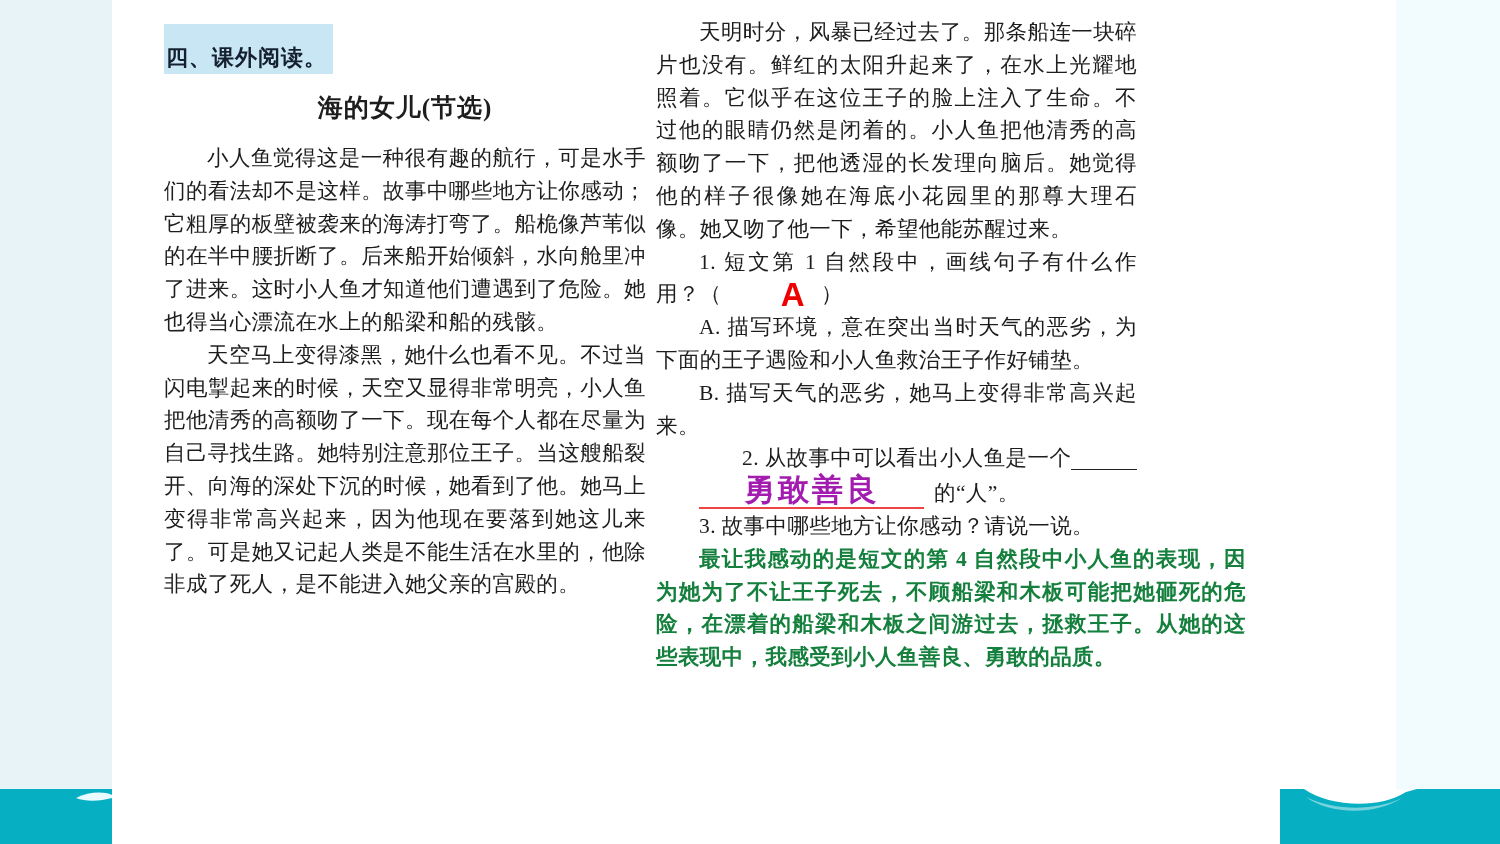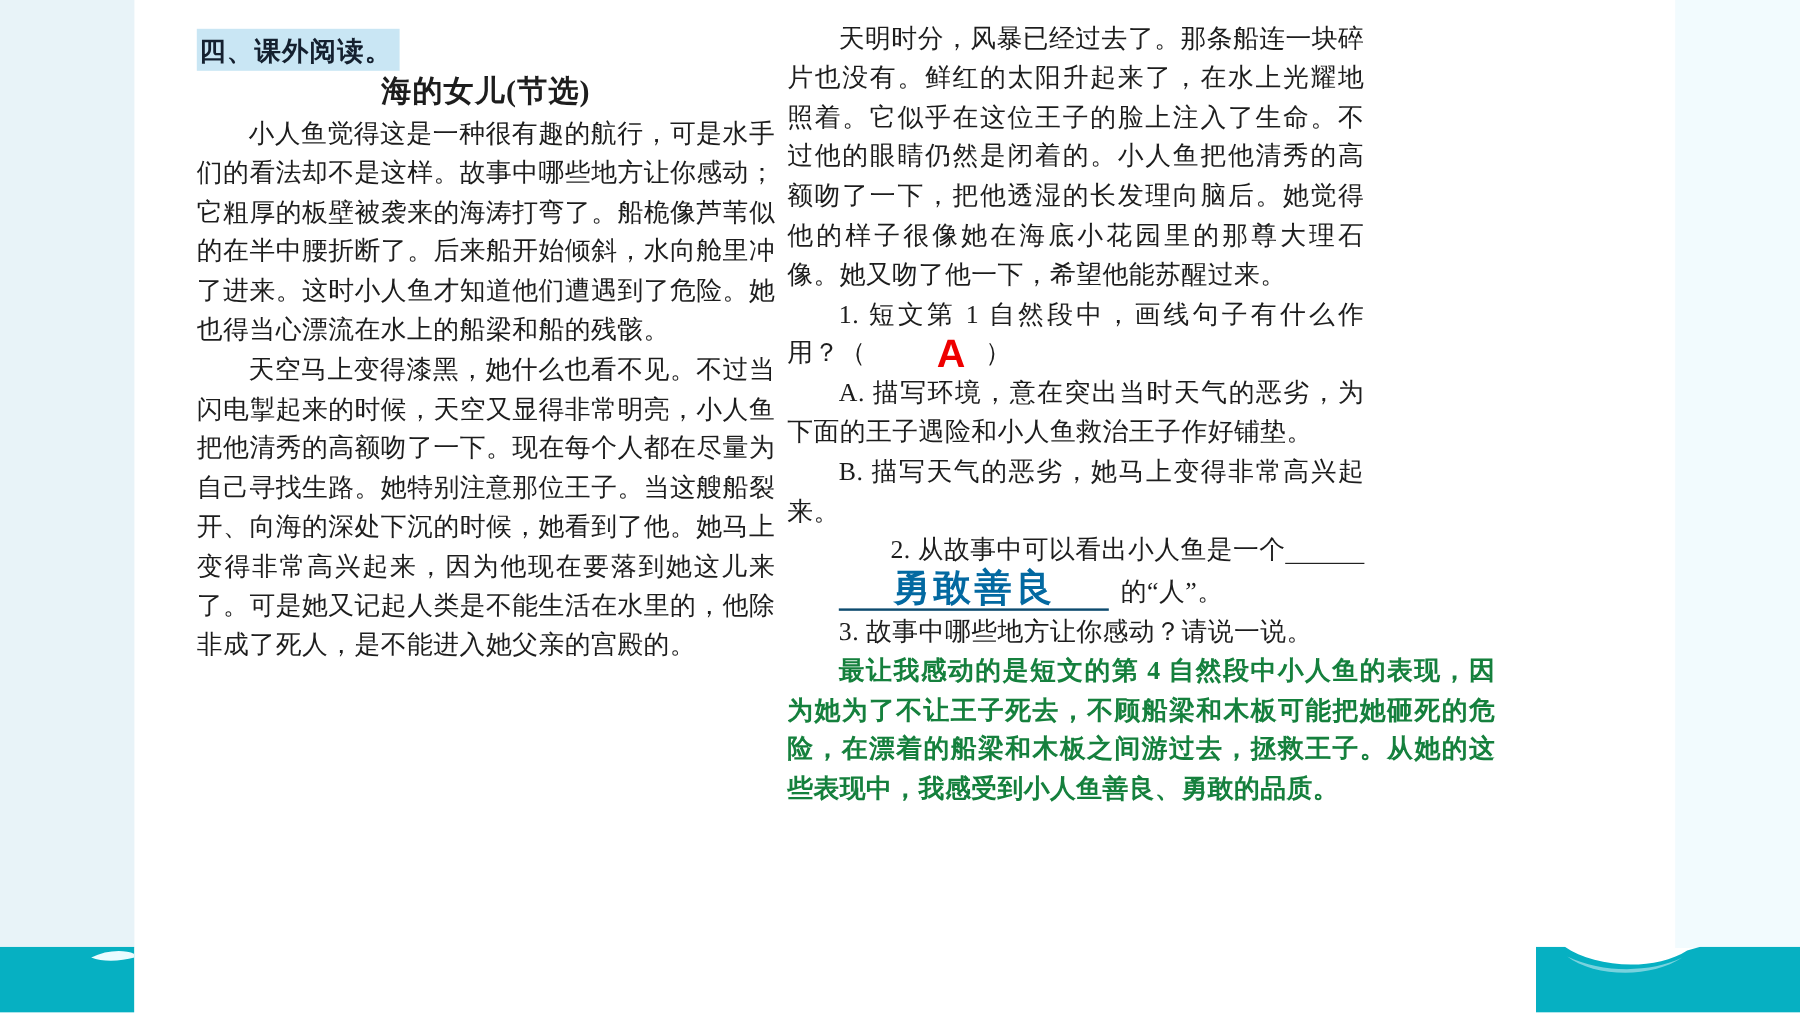--- a/index.html
+++ b/index.html
@@ -15,45 +15,45 @@
   .teal-left{position:absolute;left:0;top:789px;width:112px;height:55px;}
   .teal-right{position:absolute;left:1280px;top:789px;width:220px;height:55px;}
   .teal-left svg,.teal-right svg{display:block;width:100%;height:100%;}
 
   
   .col-left{position:absolute;left:164px;top:24px;width:482px;}
   .col-right{position:absolute;left:656px;top:16px;width:481px;}
 
   .section-header{
     display:inline-block;background:#c9e6f4;color:#14202f;
-    font-weight:bold;font-size:22px;line-height:30px;padding:4px 6px 1px 2px;
+    font-weight:bold;font-size:22px;line-height:30px;padding:19px 6px 1px 2px;
     letter-spacing:1px;
   }
   .passage-title{
-    text-align:center;font-weight:bold;font-size:25px;line-height:36px;margin:0;
+    text-align:center;font-weight:bold;font-size:25px;line-height:36px;margin:16px;
     letter-spacing:1px;
   }
   .body-text p{margin:0;font-size:21.5px;line-height:32.8px;text-align:justify;
     text-indent:2em;letter-spacing:0.4px;}
   .uline{text-decoration:underline;text-underline-offset:5px;text-decoration-thickness:1.5px;}
 
   
   .ans-a{
     color:#ee0000;font-weight:bold;font-size:33px;line-height:24px;
     display:inline-block;vertical-align:-5px;margin:0 16px;
     font-family:"Liberation Sans","DejaVu Sans",sans-serif;
   }
   
   .q2-line{display:flex;align-items:flex-end;font-size:21.5px;line-height:32.8px;margin:0;}
   .q2-stem{white-space:nowrap;padding-left:2em;letter-spacing:0.4px;}
   .blank{flex:1;border-bottom:1.7px solid #222;transform:translateY(-5px);}
   .q2-ansline{margin:0;line-height:36px;font-size:21.5px;}
   .q2-answer{
-    color:#0369a1;font-weight:bold;font-size:31px;letter-spacing:3px;
-    border-bottom:2px solid #0c4a6e;padding:0 44px 2px 2px;display:inline-block;line-height:30px;
+    color:#a21caf;font-weight:bold;font-size:31px;letter-spacing:3px;
+    border-bottom:2px solid #ef4444;padding:0 44px 2px 2px;display:inline-block;line-height:30px;
   }
   .q2-suffix{margin-left:10px;letter-spacing:0.4px;}
 
   
   .red-answer{
     color:#15803d;font-weight:bold;font-size:30px;line-height:38px;
     width:590px;text-indent:2.4em;text-align:justify;margin:4px 0 0 0;
     letter-spacing:0.5px;
   }
 </style>

